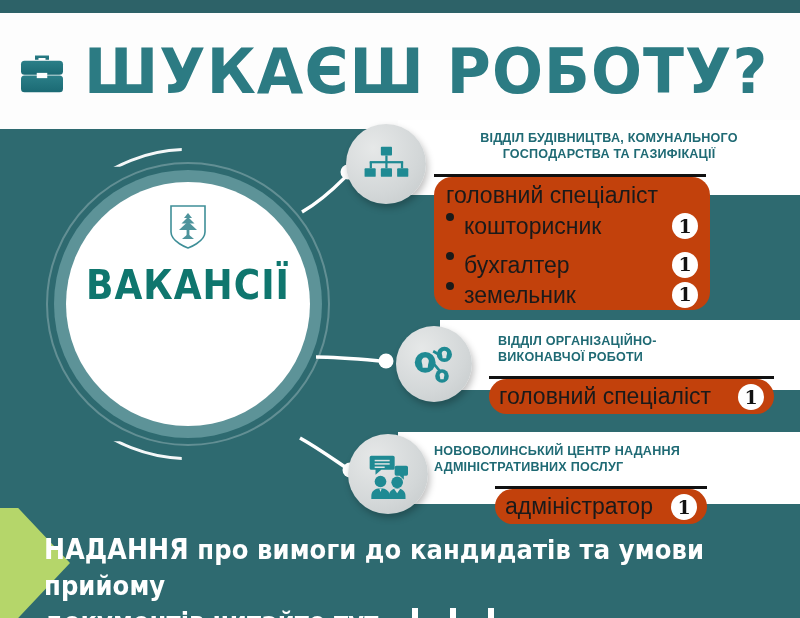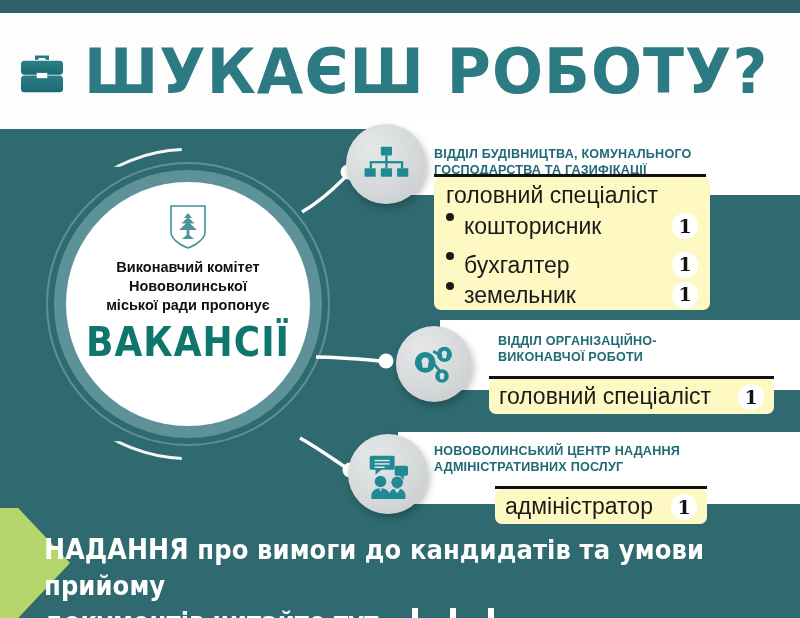--- a/index.html
+++ b/index.html
@@ -45,21 +45,21 @@
   .icon-bubble{position:absolute;border-radius:50%;
     background:radial-gradient(circle at 34% 30%,#e6e8e8 0%,#d3d7d8 60%,#c3c8c9 100%);
     box-shadow:2px 4px 7px rgba(0,0,0,.25);
     display:flex;align-items:center;justify-content:center;z-index:4;}
 
   .white-panel{position:absolute;background:#ffffff;z-index:2;}
   .dept-title{position:absolute;z-index:5;
     font-size:12.6px;font-weight:700;color:#1f6a74;line-height:1.28;letter-spacing:.2px;}
   .rule{position:absolute;height:3px;background:#111;z-index:5;}
 
-  .green-box{position:absolute;background:#fef9c3;border-radius:7px;z-index:5;box-sizing:border-box;}
+  .green-box{position:absolute;background:#c2410c;border-radius:18px;z-index:5;box-sizing:border-box;}
   .role-head{font-size:23px;color:#1a1a1a;line-height:1.15;}
   .role-li{display:flex;align-items:flex-start;font-size:23px;color:#1a1a1a;line-height:1.15;}
   .bullet{width:8px;height:8px;border-radius:50%;background:#1a1a1a;flex:0 0 8px;margin-right:10px;}
   .num-badge{width:26px;height:26px;border-radius:50%;background:#fff;color:#111;
     font-size:19px;font-weight:700;display:flex;align-items:center;justify-content:center;
     flex:0 0 26px;font-family:"DejaVu Serif","Liberation Serif",serif;}
 
   
   .chev{position:absolute;left:-38px;top:508px;width:108px;height:110px;background:#b5d66a;
     clip-path:polygon(0% 0%,52% 0%,100% 50%,52% 100%,0% 100%);z-index:3;}
@@ -113,43 +113,38 @@
         <path d="M3 2 h34 v26 c0 10 -17 16 -17 16 S3 38 3 28 z" fill="#ffffff" stroke="#3f8f98" stroke-width="1.6"></path>
         <g fill="#4e949c">
           <polygon points="20,9 24,14 16,14"></polygon>
           <polygon points="20,13 26.5,19.5 13.5,19.5"></polygon>
           <polygon points="20,17.5 29,26 11,26"></polygon>
           <rect x="18.6" y="25" width="2.8" height="10"></rect>
           <polygon points="20,30 14,35 26,35"></polygon>
         </g>
       </svg>
     </div>
-    <div class="center-sub">
-      <div>Виконавчий комітет</div>
-      <div>Нововолинської</div>
-      <div>міської ради пропонує</div>
-    </div>
     <div class="center-main">ВАКАНСІЇ</div>
   </div>
 
   <div class="white-panel" style="left:398px;top:120px;width:402px;height:75px;"></div>
   <div class="icon-bubble" style="left:346px;top:124px;width:80px;height:80px;">
     <svg viewBox="0 0 56 56" width="48" height="48" fill="#1f8a93">
       <rect x="22" y="8" width="13" height="10" rx="1"></rect>
       <rect x="27.2" y="18" width="2.6" height="8"></rect>
       <rect x="9" y="24.6" width="39" height="2.6"></rect>
       <rect x="9" y="26" width="2.6" height="7"></rect>
       <rect x="27.2" y="26" width="2.6" height="7"></rect>
       <rect x="45.4" y="26" width="2.6" height="7"></rect>
       <rect x="3" y="33" width="13" height="10" rx="1"></rect>
       <rect x="22" y="33" width="13" height="10" rx="1"></rect>
       <rect x="41" y="33" width="13" height="10" rx="1"></rect>
     </svg>
   </div>
-  <div class="dept-title" style="left:434px;top:146px;width:350px;">
+  <div class="dept-title" style="left:434px;top:130px;width:350px;text-align:center;">
     <div>ВІДДІЛ БУДІВНИЦТВА, КОМУНАЛЬНОГО</div>
     <div>ГОСПОДАРСТВА ТА ГАЗИФІКАЦІЇ</div>
   </div>
   <div class="rule" style="left:434px;top:174px;width:272px;"></div>
   <div class="green-box" style="left:434px;top:177px;width:276px;height:133px;padding:5px 12px 8px 12px;">
     <div class="role-head">головний спеціаліст</div>
     <div class="role-li" style="margin-top:5px;">
       <span class="bullet"></span>
       <span style="flex:1;">кошторисник</span>
       <span class="num-badge">1</span>

